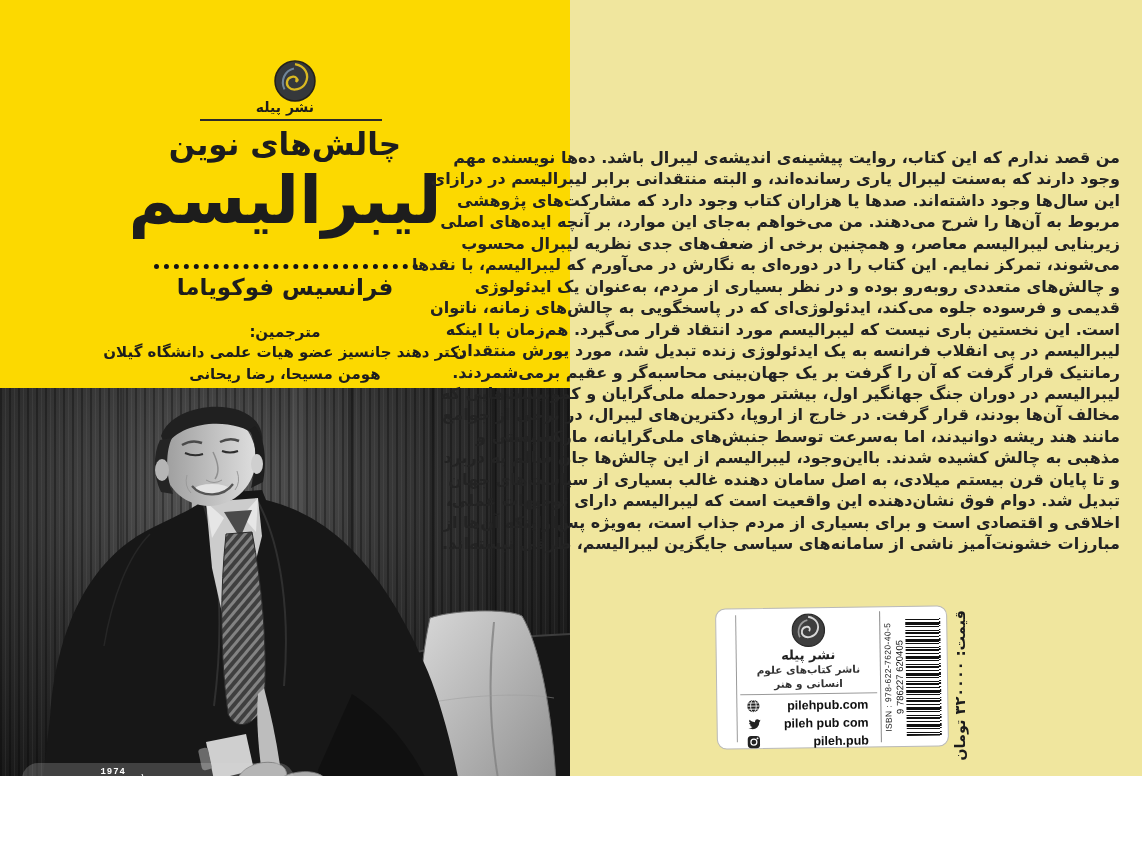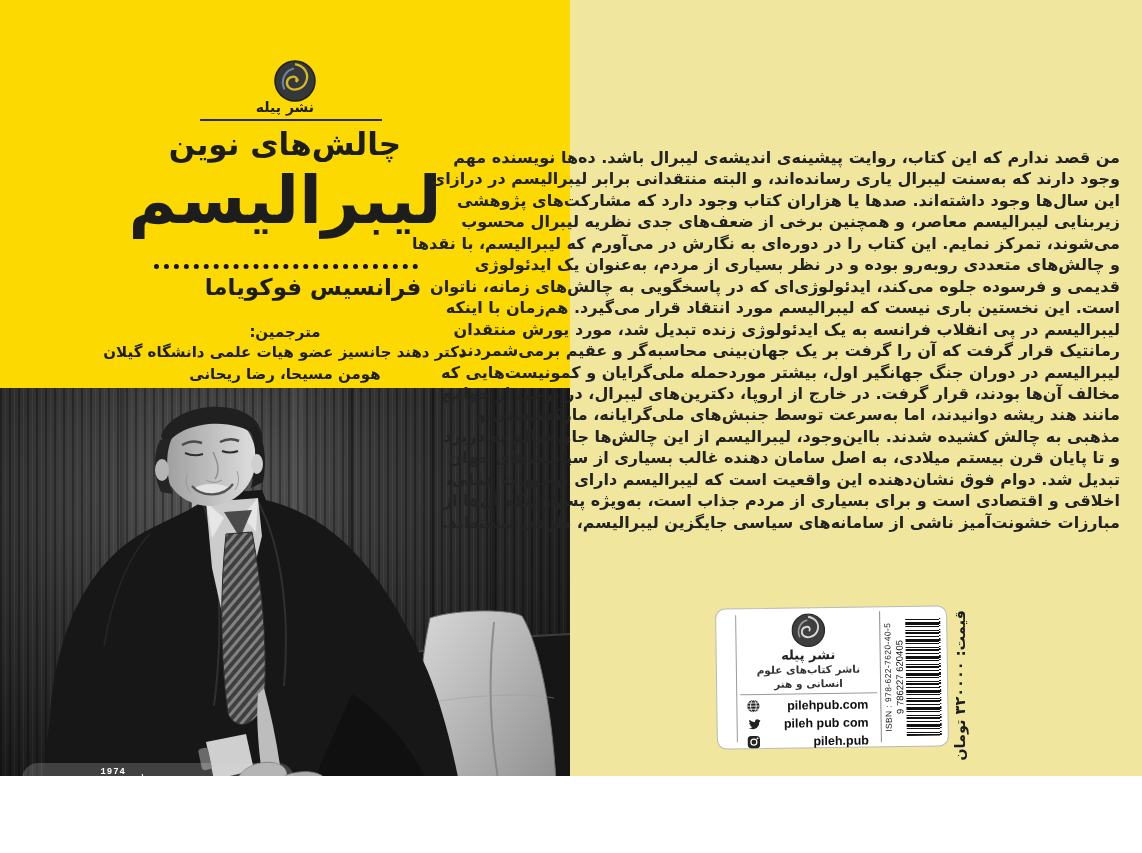--- a/index.html
+++ b/index.html
@@ -9,21 +9,21 @@
 
   
   #front{left:0;top:0;width:570px;height:853px;background:#fcd900;}
   #front .ctr{width:100%;text-align:center;color:#1d1d1d;}
   #logo-front{left:274px;top:60px;width:42px;height:42px;}
   #pub-name{top:99px;font-size:14px;font-weight:bold;color:#5e4020;}
   #pub-rule{left:200px;top:119px;width:182px;height:2px;background:#2b2b2b;}
   #title1{top:126px;font-size:31px;font-weight:bold;}
   #title2{top:146px;font-size:66px;line-height:110px;font-weight:bold;letter-spacing:1px;}
   #dotline{left:154px;top:258px;width:264px;height:6px;border-bottom:5px dotted #141414;}
-  #author{top:274px;font-size:23px;font-weight:bold;padding-left:28px;}
+  #author{top:274px;font-size:23px;font-weight:bold;}
   #tr-label{top:323px;font-size:15px;font-weight:bold;}
   #tr-1{top:343px;font-size:15px;font-weight:bold;}
   #tr-2{top:365px;font-size:15px;font-weight:bold;}
   #photo{left:0;top:388px;width:570px;height:465px;display:block;}
 
   
   #watermark{left:22px;top:763px;width:272px;height:64px;border-radius:16px;
              background:rgba(220,220,220,0.22);display:flex;align-items:center;
              padding-left:14px;box-sizing:border-box;gap:7px;}
   .wm-en{text-align:right;color:#fff;line-height:1.05;font-family:Liberation Mono, monospace;}
@@ -205,20 +205,21 @@
       <div class="wm-fa" dir="rtl">دانشگاه گیلان</div>
     </div>
   </div>
 
   <div id="back" class="abs">
 
     <div id="blurb" class="abs">
         <div class="btl">من قصد ندارم که این کتاب، روایت پیشینه‌ی اندیشه‌ی لیبرال باشد. ده‌ها نویسنده مهم</div>
         <div class="btl">وجود دارند که به‌سنت لیبرال یاری رسانده‌اند، و البته منتقدانی برابر لیبرالیسم در درازای</div>
         <div class="btl">این سال‌ها وجود داشته‌اند. صدها یا هزاران کتاب وجود دارد که مشارکت‌های پژوهشی</div>
+        <div class="btl">مربوط به آن‌ها را شرح می‌دهند. من می‌خواهم به‌جای این موارد، بر آنچه ایده‌های اصلی</div>
         <div class="btl">زیربنایی لیبرالیسم معاصر، و همچنین برخی از ضعف‌های جدی نظریه لیبرال محسوب</div>
         <div class="btl">می‌شوند، تمرکز نمایم. این کتاب را در دوره‌ای به نگارش در می‌آورم که لیبرالیسم، با نقدها</div>
         <div class="btl">و چالش‌های متعددی روبه‌رو بوده و در نظر بسیاری از مردم، به‌عنوان یک ایدئولوژی</div>
         <div class="btl">قدیمی و فرسوده جلوه می‌کند، ایدئولوژی‌ای که در پاسخگویی به چالش‌های زمانه، ناتوان</div>
         <div class="btl">است. این نخستین باری نیست که لیبرالیسم مورد انتقاد قرار می‌گیرد. هم‌زمان با اینکه</div>
         <div class="btl">لیبرالیسم در پی انقلاب فرانسه به یک ایدئولوژی زنده تبدیل شد، مورد یورش منتقدان</div>
         <div class="btl">رمانتیک قرار گرفت که آن را گرفت بر یک جهان‌بینی محاسبه‌گر و عقیم برمی‌شمردند.</div>
         <div class="btl">لیبرالیسم در دوران جنگ جهانگیر اول، بیشتر موردحمله ملی‌گرایان و کمونیست‌هایی که</div>
         <div class="btl">مخالف آن‌ها بودند، قرار گرفت. در خارج از اروپا، دکترین‌های لیبرال، در برخی از جوامع</div>
         <div class="btl">مانند هند ریشه دوانیدند، اما به‌سرعت توسط جنبش‌های ملی‌گرایانه، مارکسیستی و</div>

